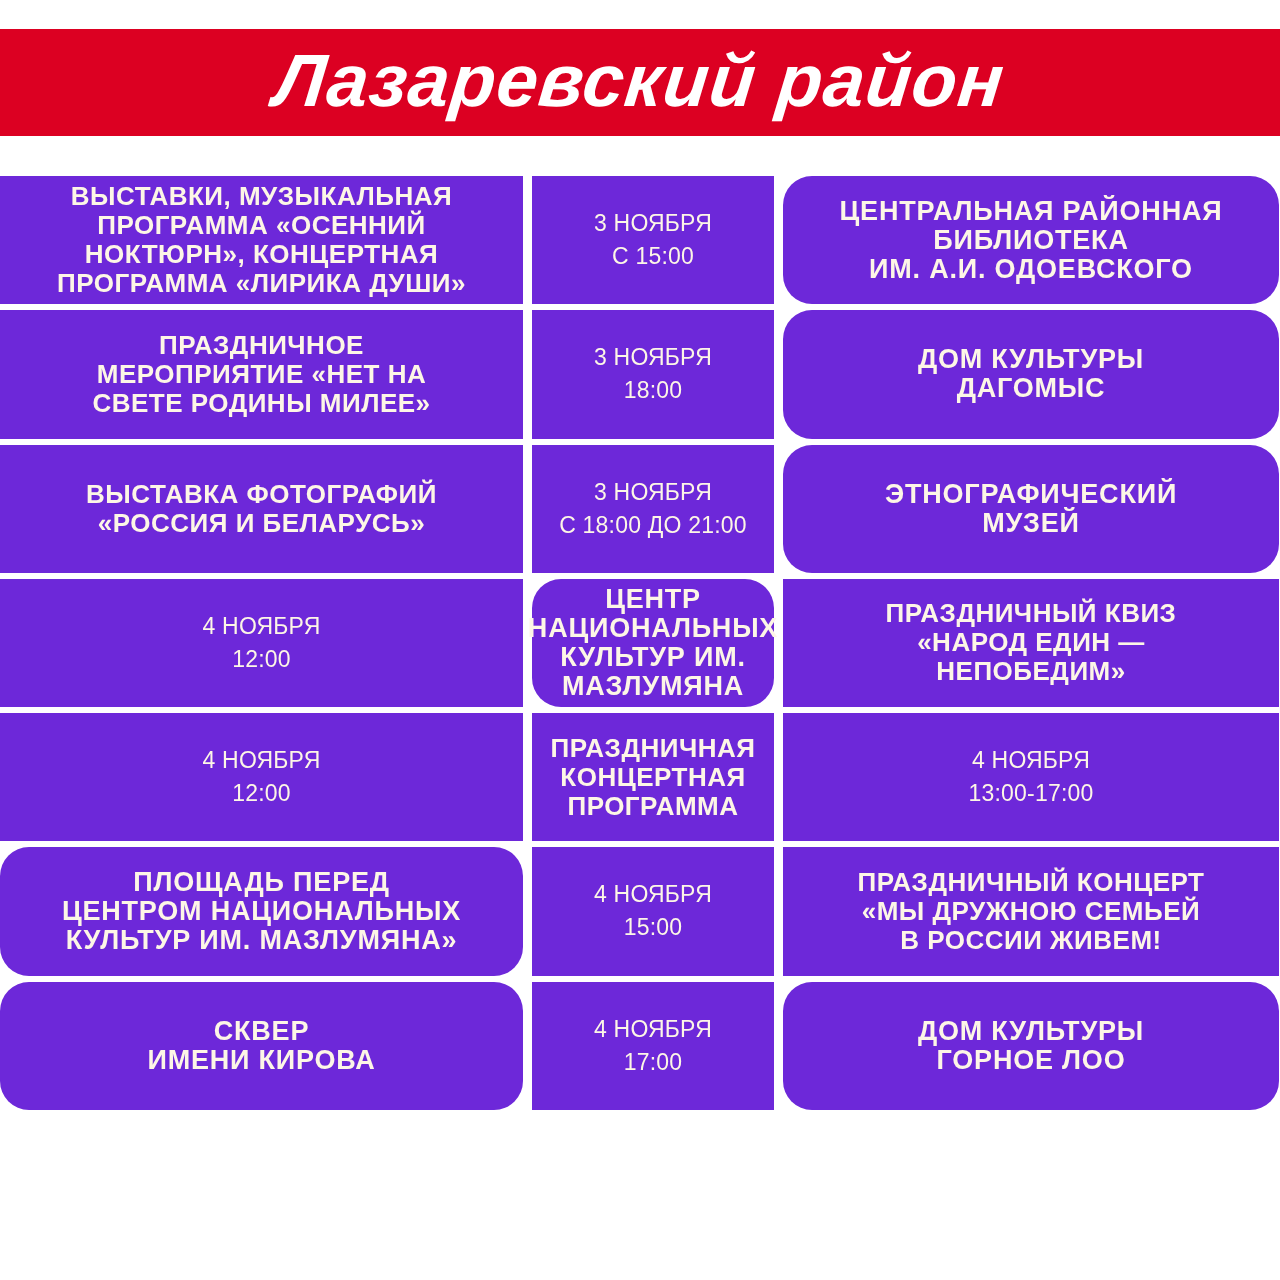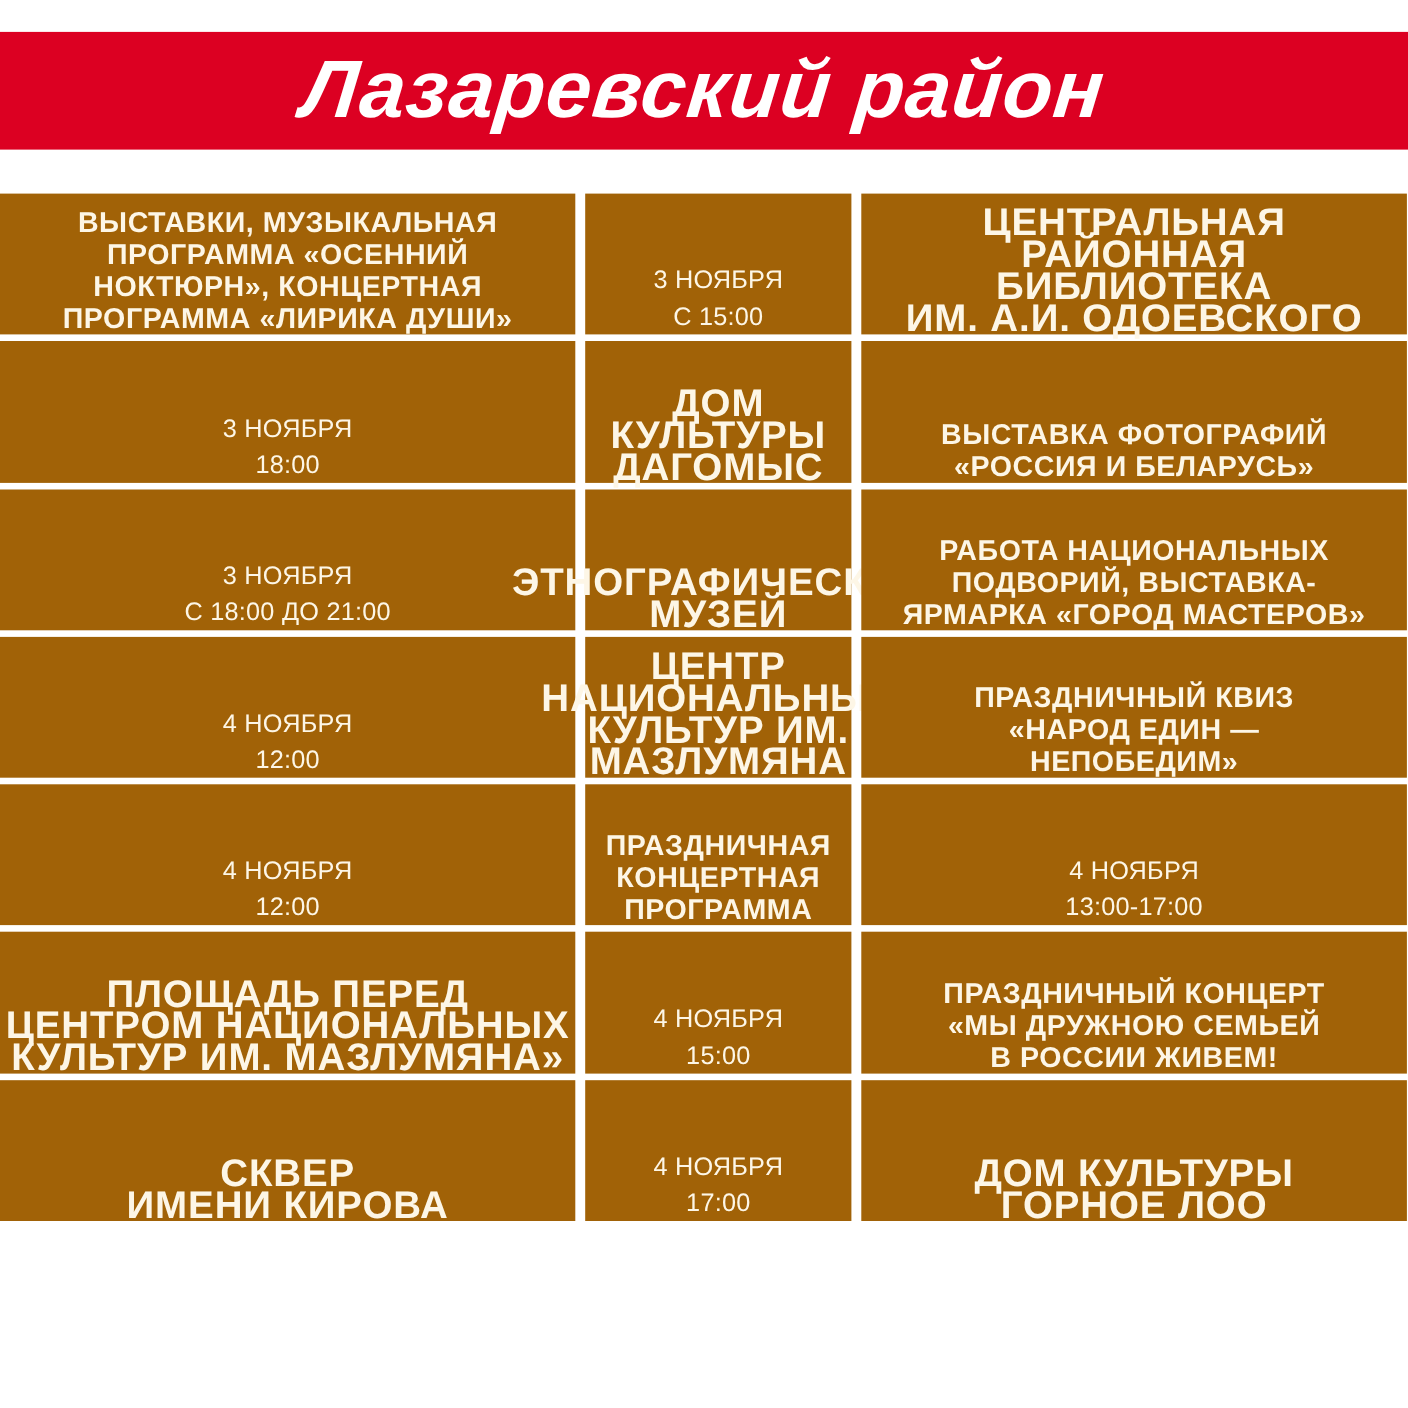--- a/index.html
+++ b/index.html
@@ -42,24 +42,24 @@
       top: 176px;
       width: 1280px;
       height: 1068px;
       display: grid;
       grid-template-columns: 523px 242px 496px;
       column-gap: 9px;
       row-gap: 6px;
       grid-template-rows: repeat(8, 1fr);
     }
     .cell {
-      background: #a16207;
+      background: #6d28d9;
       color: #fdf6e6;
       display: flex;
-      align-items: flex-end;
+      align-items: center;
       justify-content: center;
       text-align: center;
       text-transform: uppercase;
       font-weight: 700;
       box-sizing: border-box;
       padding: 0 4px;
     }
     .cell span {
       white-space: pre-line;
       display: block;
@@ -71,23 +71,24 @@
     }
     .cell.date {
       font-size: 23px;
       line-height: 33px;
       letter-spacing: 0.2px;
     }
     .cell.date span {
       font-weight: 400;
     }
     .cell.venue {
-      font-size: 35px;
+      font-size: 27px;
       line-height: 29px;
       letter-spacing: 0.8px;
+      border-radius: 29px;
     }
   </style>
 </head>
 <body>
 
 <div class="banner">
   <div class="banner-title">Лазаревский район</div>
 </div>
 
 <div class="table">
@@ -101,20 +102,25 @@
   <div class="cell date">
       <span>3 НОЯБРЯ
 С 15:00</span>
     </div>
   <div class="cell venue">
       <span>ЦЕНТРАЛЬНАЯ РАЙОННАЯ
 БИБЛИОТЕКА
 ИМ. А.И. ОДОЕВСКОГО</span>
     </div>
 
+  <div class="cell event">
+      <span>ПРАЗДНИЧНОЕ
+МЕРОПРИЯТИЕ «НЕТ НА
+СВЕТЕ РОДИНЫ МИЛЕЕ»</span>
+    </div>
   <div class="cell date">
       <span>3 НОЯБРЯ
 18:00</span>
     </div>
   <div class="cell venue">
       <span>ДОМ КУЛЬТУРЫ
 ДАГОМЫС</span>
     </div>
 
   <div class="cell event">
@@ -123,25 +129,20 @@
     </div>
   <div class="cell date">
       <span>3 НОЯБРЯ
 С 18:00 ДО 21:00</span>
     </div>
   <div class="cell venue">
       <span>ЭТНОГРАФИЧЕСКИЙ
 МУЗЕЙ</span>
     </div>
 
-  <div class="cell event">
-      <span>РАБОТА НАЦИОНАЛЬНЫХ
-ПОДВОРИЙ, ВЫСТАВКА-
-ЯРМАРКА «ГОРОД МАСТЕРОВ»</span>
-    </div>
   <div class="cell date">
       <span>4 НОЯБРЯ
 12:00</span>
     </div>
   <div class="cell venue">
       <span>ЦЕНТР НАЦИОНАЛЬНЫХ
 КУЛЬТУР ИМ. МАЗЛУМЯНА</span>
     </div>
 
   <div class="cell event">

